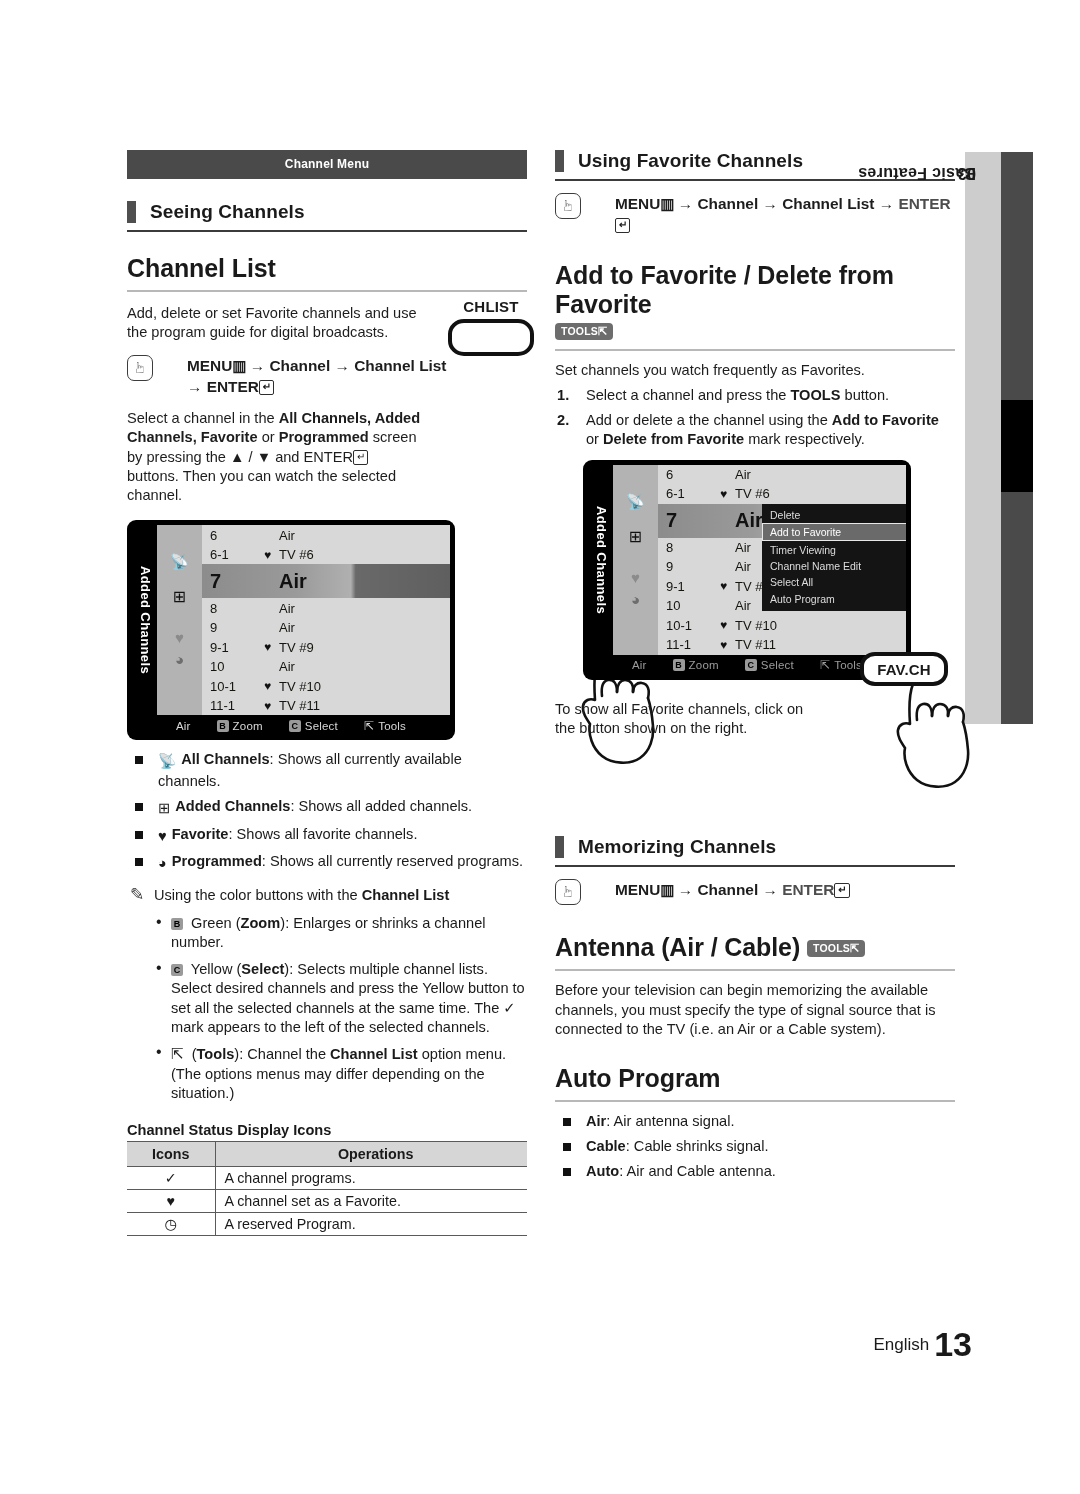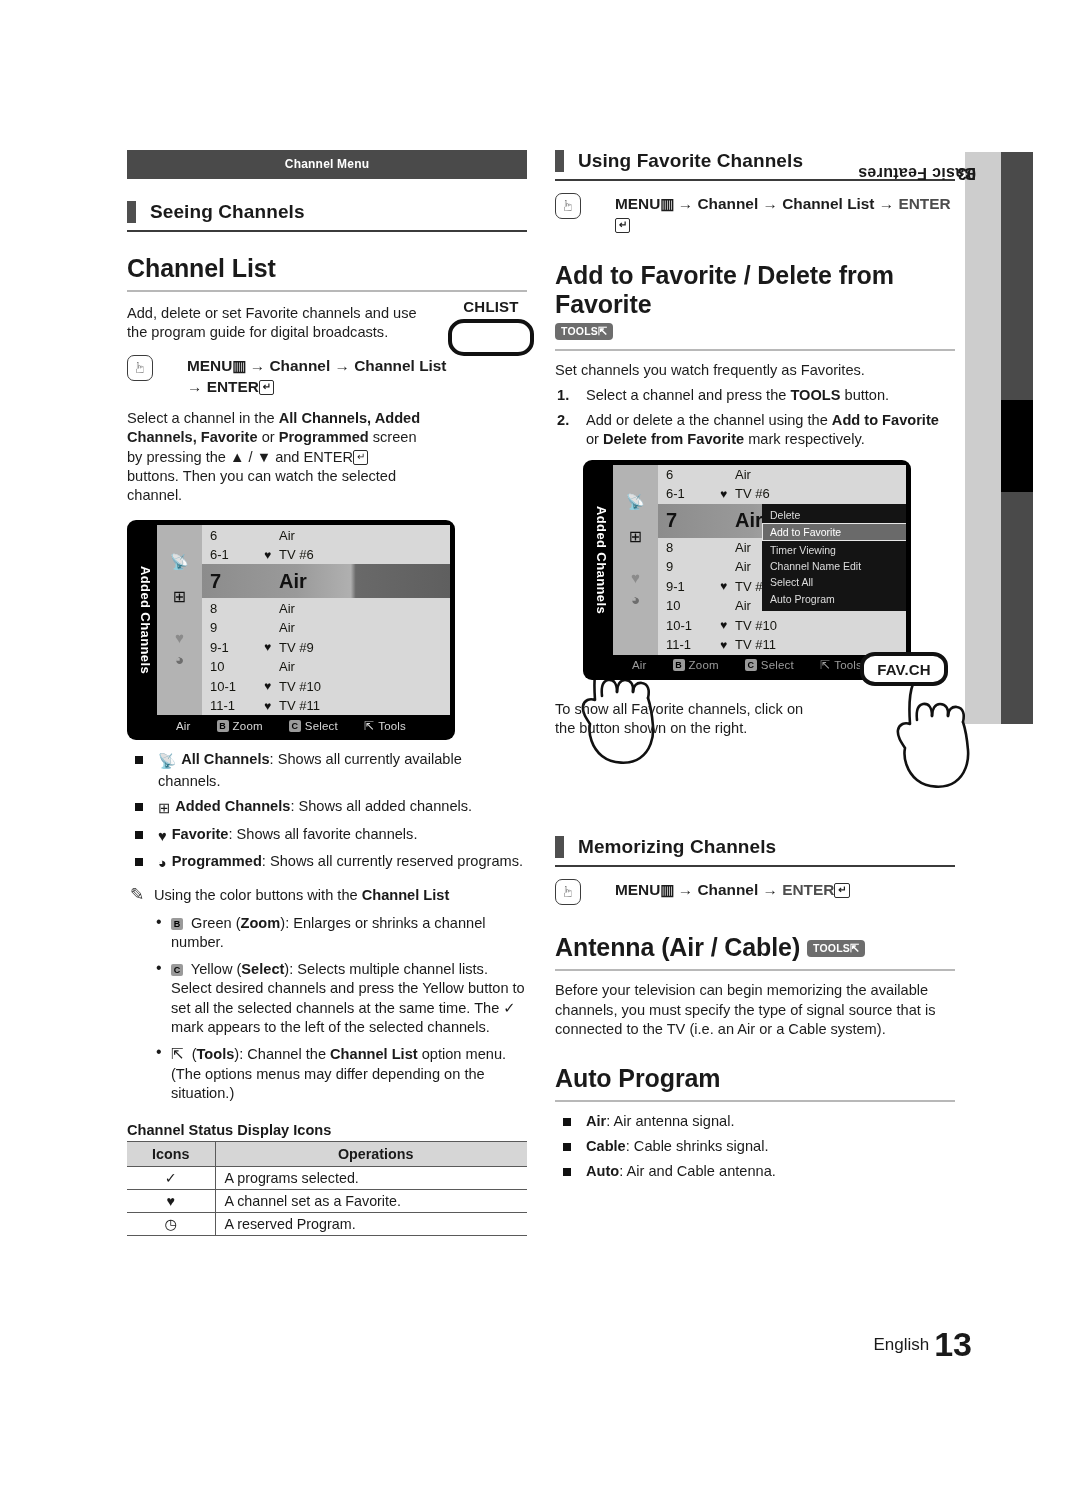--- a/index.html
+++ b/index.html
@@ -319,21 +319,21 @@
     <table class="status">
       <thead>
         <tr>
           <th>Icons</th>
           <th>Operations</th>
         </tr>
       </thead>
       <tbody>
         <tr>
           <td>✓</td>
-          <td>A programs selected.</td>
+          <td>A channel programs.</td>
         </tr>
         <tr>
           <td>♥</td>
           <td>A channel set as a Favorite.</td>
         </tr>
         <tr>
           <td>◷</td>
           <td>A reserved Program.</td>
         </tr>
       </tbody>

